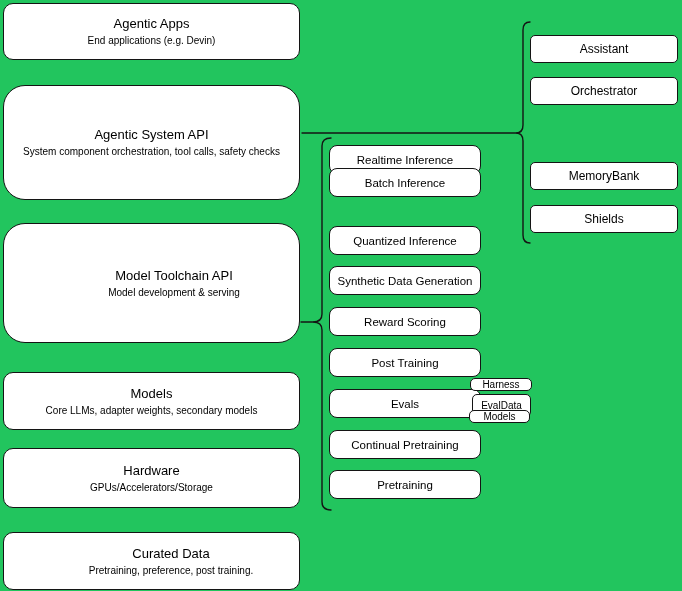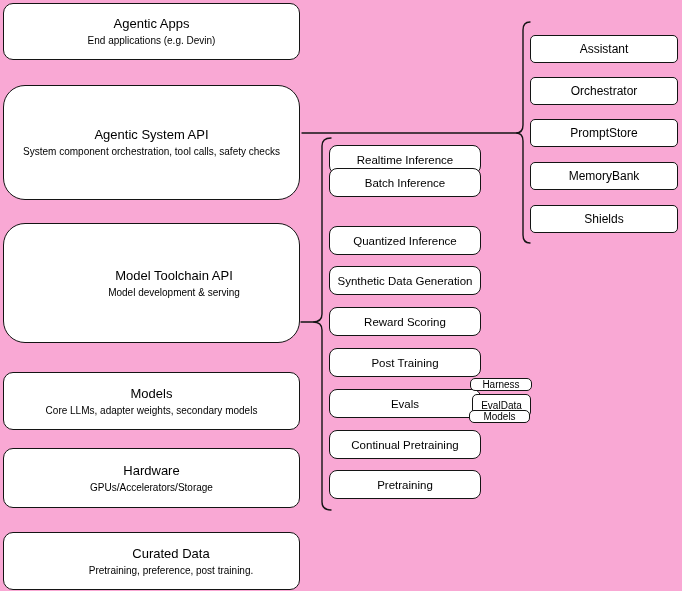--- a/index.html
+++ b/index.html
@@ -1,20 +1,20 @@
 <!DOCTYPE html>
 <html><head>
 <meta charset="utf-8">
 <style>
   html, body { margin: 0; padding: 0; background: #ffffff; }
   .canvas {
     position: relative;
     width: 682px;
     height: 591px;
-    background: #f9a8d4;
+    background: #22c55e;
     font-family: "Liberation Sans", sans-serif;
     color: #000000;
     overflow: hidden;
   }
   .connectors {
     position: absolute;
     left: 0; top: 0;
     pointer-events: none;
   }
   .ln {
@@ -140,23 +140,20 @@
   <div class="pill" style="left:469px; top:410px; width:61px; height:13px;">
     <span>Models</span>
   </div>
 
   <div class="box rbox" style="top:35px;">
     <span>Assistant</span>
   </div>
   <div class="box rbox" style="top:77px;">
     <span>Orchestrator</span>
   </div>
-  <div class="box rbox" style="top:119px;">
-    <span>PromptStore</span>
-  </div>
   <div class="box rbox" style="top:162px;">
     <span>MemoryBank</span>
   </div>
   <div class="box rbox" style="top:205px;">
     <span>Shields</span>
   </div>
 
 </div>
 
 </body></html>

